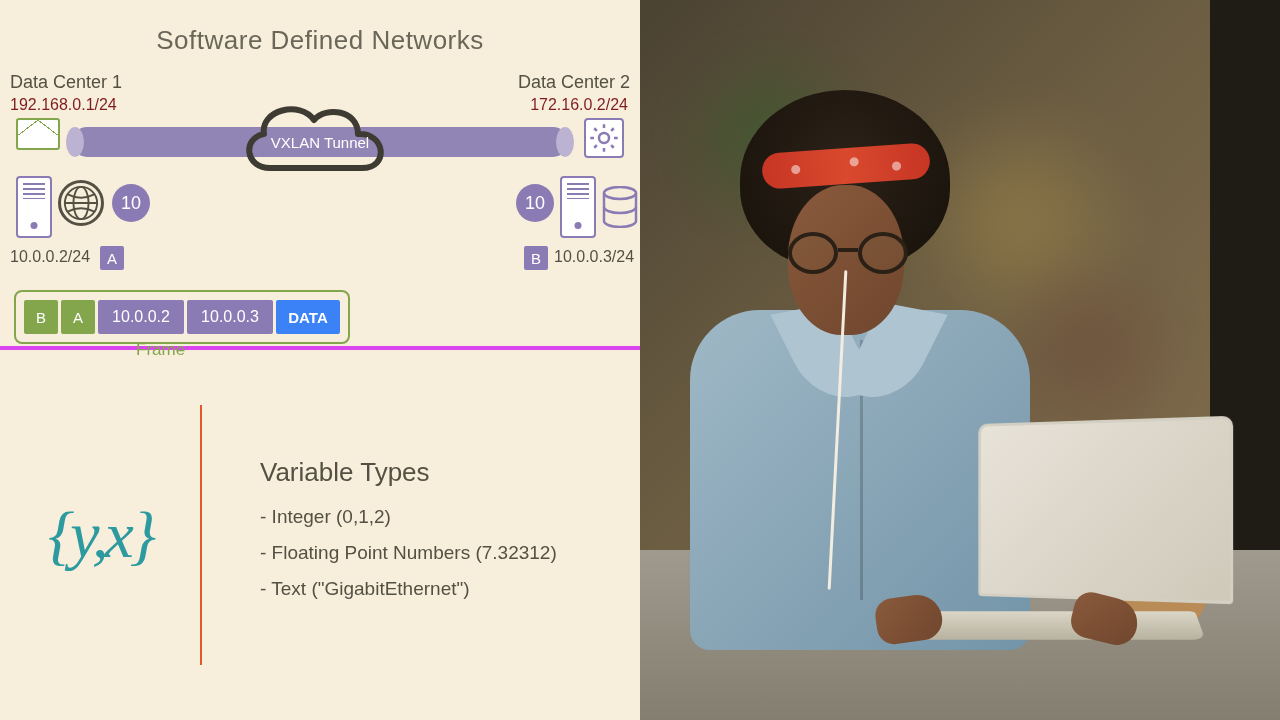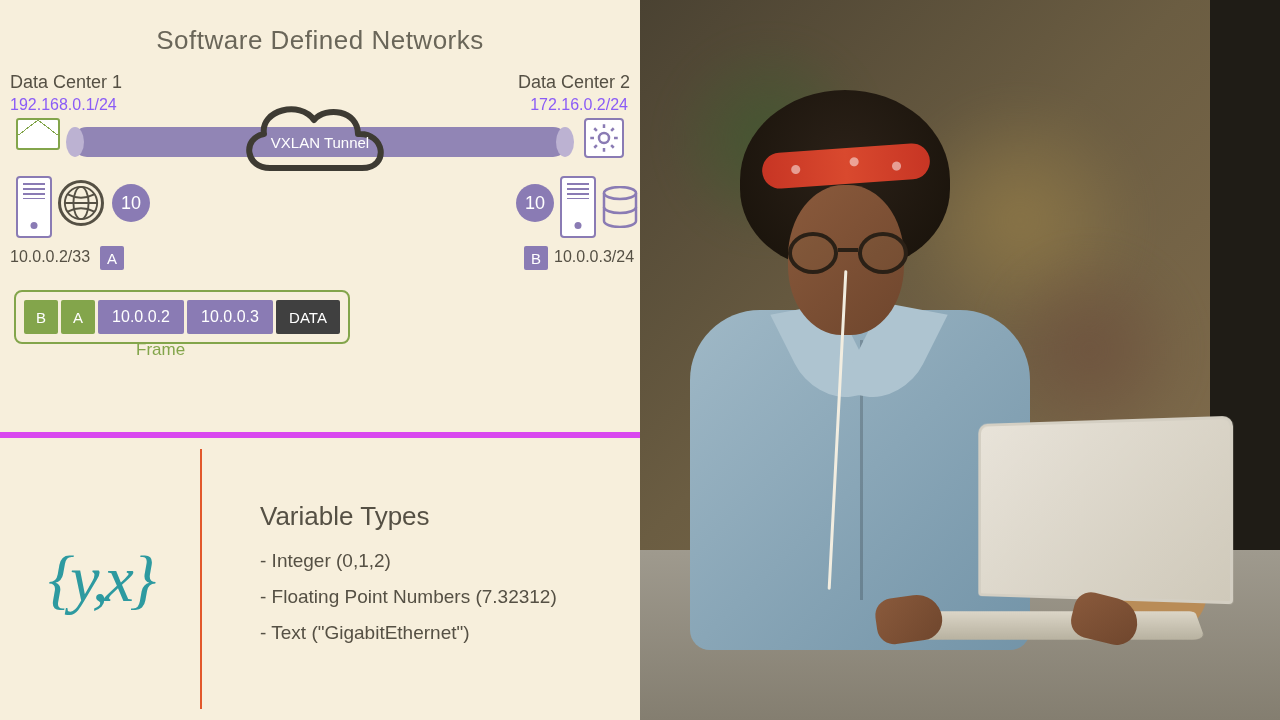--- a/index.html
+++ b/index.html
@@ -1,28 +1,28 @@
 <!DOCTYPE html>
 <html><head>
 <meta charset="utf-8">
 <style>
 * { margin: 0; padding: 0; box-sizing: border-box; }
 body { width: 1280px; height: 720px; display: flex; font-family: "Helvetica Neue", Arial, sans-serif; overflow: hidden; }
 .left { width: 640px; height: 720px; background: #f7efdc; display: flex; flex-direction: column; }
 .right { width: 640px; height: 720px; position: relative; background: #3a3328; }
 
 
-.diagram { position: relative; height: 438px; border-bottom: 6px solid #d946ef; }
+.diagram { position: relative; height: 350px; border-bottom: 4px solid #d946ef; }
 .title { position: absolute; top: 25px; left: 0; width: 100%; text-align: center; font-size: 26px; font-weight: 300; color: #6a6659; letter-spacing: 0.5px; }
 
 .dc-label { position: absolute; font-size: 18px; color: #555044; }
 .dc1-label { top: 72px; left: 10px; }
 .dc2-label { top: 72px; right: 10px; text-align: right; }
 
-.ip-label { position: absolute; font-size: 16px; color: #8b5cf6; }
+.ip-label { position: absolute; font-size: 16px; color: #7f1d1d; }
 .ip1 { top: 96px; left: 10px; }
 .ip2 { top: 96px; right: 12px; text-align: right; }
 
 .mail-icon { position: absolute; top: 118px; left: 16px; width: 44px; height: 32px; border: 2.5px solid #83a54b; border-radius: 3px; background: #fff; }
 .mail-icon:after { content: ""; position: absolute; top: 0; left: 0; width: 100%; height: 100%; background: linear-gradient(to bottom right, transparent 48%, #83a54b 48%, #83a54b 52%, transparent 52%) 0 0/50% 55% no-repeat, linear-gradient(to bottom left, transparent 48%, #83a54b 48%, #83a54b 52%, transparent 52%) 100% 0/50% 55% no-repeat; }
 
 .sun-icon { position: absolute; top: 118px; right: 16px; width: 40px; height: 40px; border: 2.5px solid #8a7bb4; border-radius: 4px; background: #fff; display: flex; align-items: center; justify-content: center; }
 .sun-icon svg { width: 30px; height: 30px; }
 
 .tunnel-bar { position: absolute; top: 127px; left: 72px; right: 72px; height: 30px; background: #9185b5; border-radius: 16px; display: flex; align-items: center; justify-content: center; color: #fff; font-size: 15px; }
@@ -58,21 +58,21 @@
 .lip2 { left: 554px; }
 
 .mac-box { position: absolute; top: 246px; width: 24px; height: 24px; background: #8a7bb4; color: #fff; display: flex; align-items: center; justify-content: center; font-size: 15px; font-weight: 500; border-radius: 2px; }
 .macA { left: 100px; }
 .macB { left: 524px; }
 
 .frame-box { position: absolute; top: 290px; left: 14px; border: 2.5px solid #83a54b; border-radius: 8px; padding: 8px; display: flex; gap: 3px; align-items: center; }
 .frame-cell { height: 34px; display: flex; align-items: center; justify-content: center; color: #fff; font-size: 15px; border-radius: 2px; }
 .fc-green { background: #83a54b; width: 34px; }
 .fc-purple { background: #8a7bb4; width: 86px; font-size: 16px; }
-.fc-orange { background: #404040; width: 64px; font-weight: 400; }
+.fc-orange { background: #3b82f6; width: 64px; font-weight: 700; }
 .frame-label { position: absolute; top: 340px; left: 136px; color: #83a54b; font-size: 17px; }
 
 
 .vars { position: relative; flex: 1; display: flex; align-items: center; }
 .braces { width: 200px; text-align: center; color: #2d9aa0; font-family: Georgia, "Times New Roman", serif; font-style: italic; font-size: 66px; font-weight: 500; letter-spacing: -4px; }
 .vline { width: 2px; background: #e2582b; height: 260px; }
 .vcontent { padding-left: 58px; color: #555044; }
 .vtitle { font-size: 26px; font-weight: 400; margin-bottom: 18px; }
 .vlist { list-style: none; }
 .vlist li { font-size: 19px; margin-bottom: 14px; font-weight: 300; }
@@ -162,21 +162,21 @@
     <div class="circle-badge badge2">10</div>
     <div class="server2x"></div>
     <div class="database" style="left:600px;">
       <svg viewBox="0 0 40 42" fill="none" stroke="#8a7bb4" stroke-width="2.5">
           <ellipse cx="20" cy="7" rx="16" ry="6"></ellipse>
           <path d="M4 7 V35 a16 6 0 0 0 32 0 V7"></path>
           <path d="M4 21 a16 6 0 0 0 32 0"></path>
         </svg>
     </div>
 
-    <div class="lower-ip lip1">10.0.0.2/33</div>
+    <div class="lower-ip lip1">10.0.0.2/24</div>
     <div class="mac-box macA">A</div>
     <div class="mac-box macB">B</div>
     <div class="lower-ip lip2">10.0.0.3/24</div>
 
     <div class="frame-box">
       <div class="frame-cell fc-green">B</div>
       <div class="frame-cell fc-green">A</div>
       <div class="frame-cell fc-purple">10.0.0.2</div>
       <div class="frame-cell fc-purple">10.0.0.3</div>
       <div class="frame-cell fc-orange">DATA</div>

